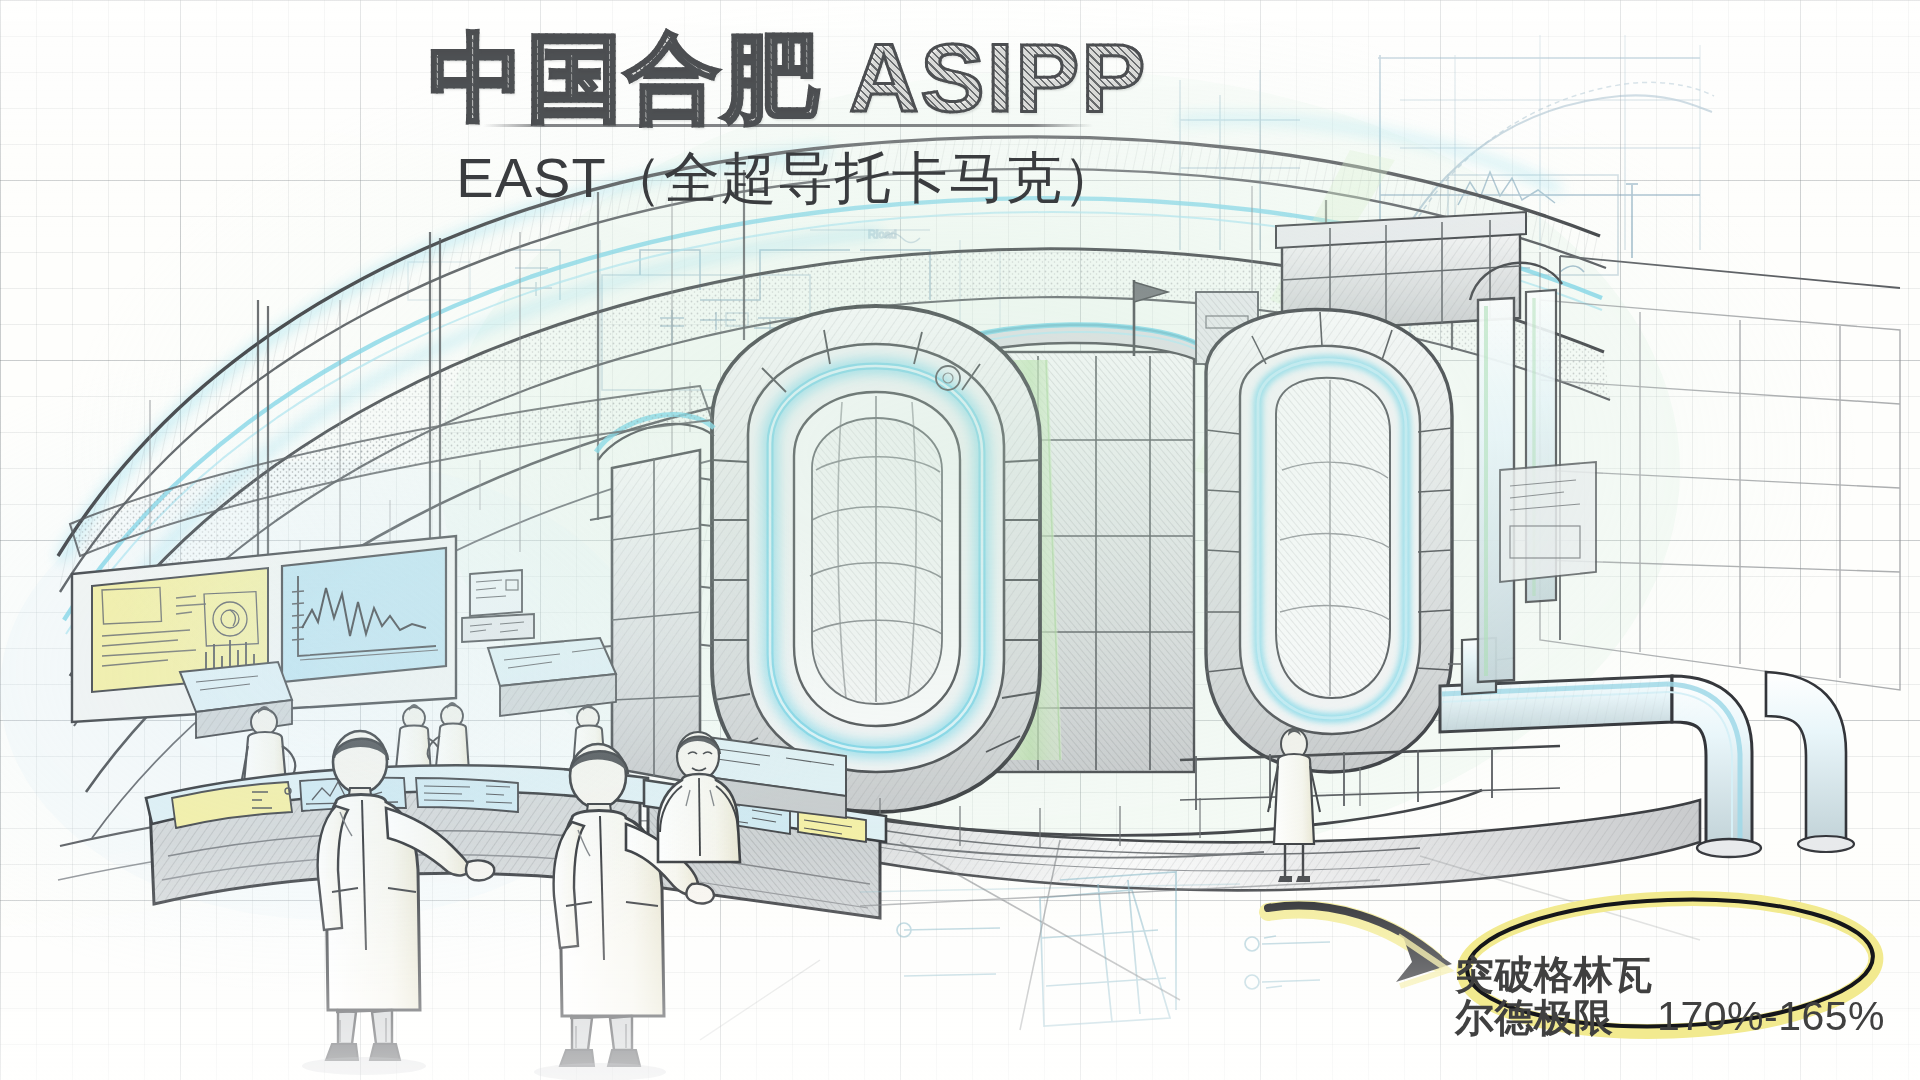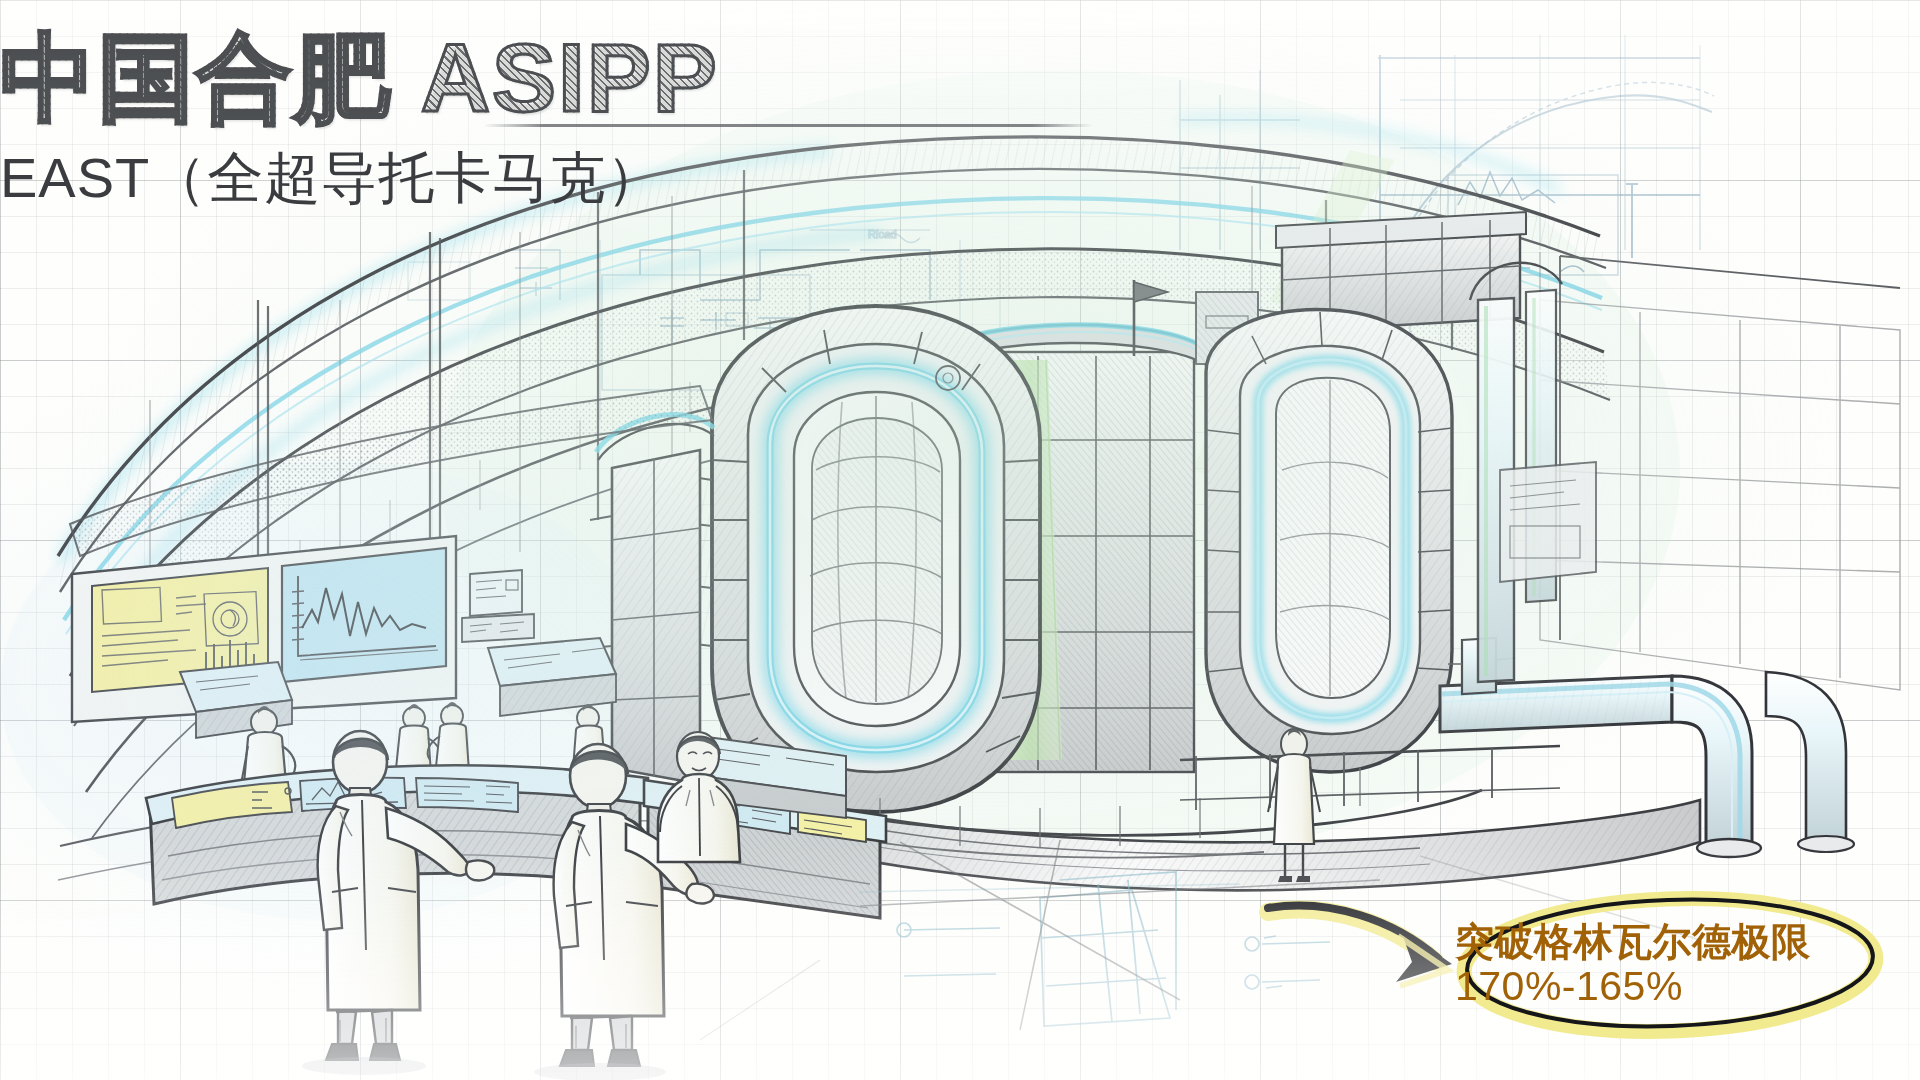--- a/index.html
+++ b/index.html
@@ -40,21 +40,21 @@
     pointer-events: none;
   }
   #art { position:absolute; inset:0; }
   svg { display: block; }
 
   
   #title-block {
     position: absolute;
     left: 0; top: 28px;
     width: 1576px;
-    text-align: left;
+    text-align: center;
     pointer-events: none;
   }
   #main-title {
     font-size: 96px;
     font-weight: 700;
     letter-spacing: 2px;
     line-height: 1.04;
     margin: 0;
     color: transparent;
     background-image: repeating-linear-gradient(45deg,
@@ -87,25 +87,25 @@
     left: 1455px;
     top: 890px;
     width: 430px;
     height: 150px;
   }
   #callout-ellipse { position:absolute; inset:0; }
   #callout-text {
     position: absolute;
     inset: 0;
     display: flex;
-    flex-direction: column;
-    align-items: flex-start;
+    flex-direction: row;
+    align-items: flex-end;
     justify-content: center;
     line-height: 1.12;
-    color: #a16207;
+    color: #404040;
     pointer-events: none;
   }
   #callout-line1 { font-size: 39px; font-weight: 600; letter-spacing: 0.5px; }
   #callout-line2 { font-size: 41px; font-weight: 500; letter-spacing: 0.5px; }
 </style>
 </head>
 <body>
 
 <div id="stage">
 

